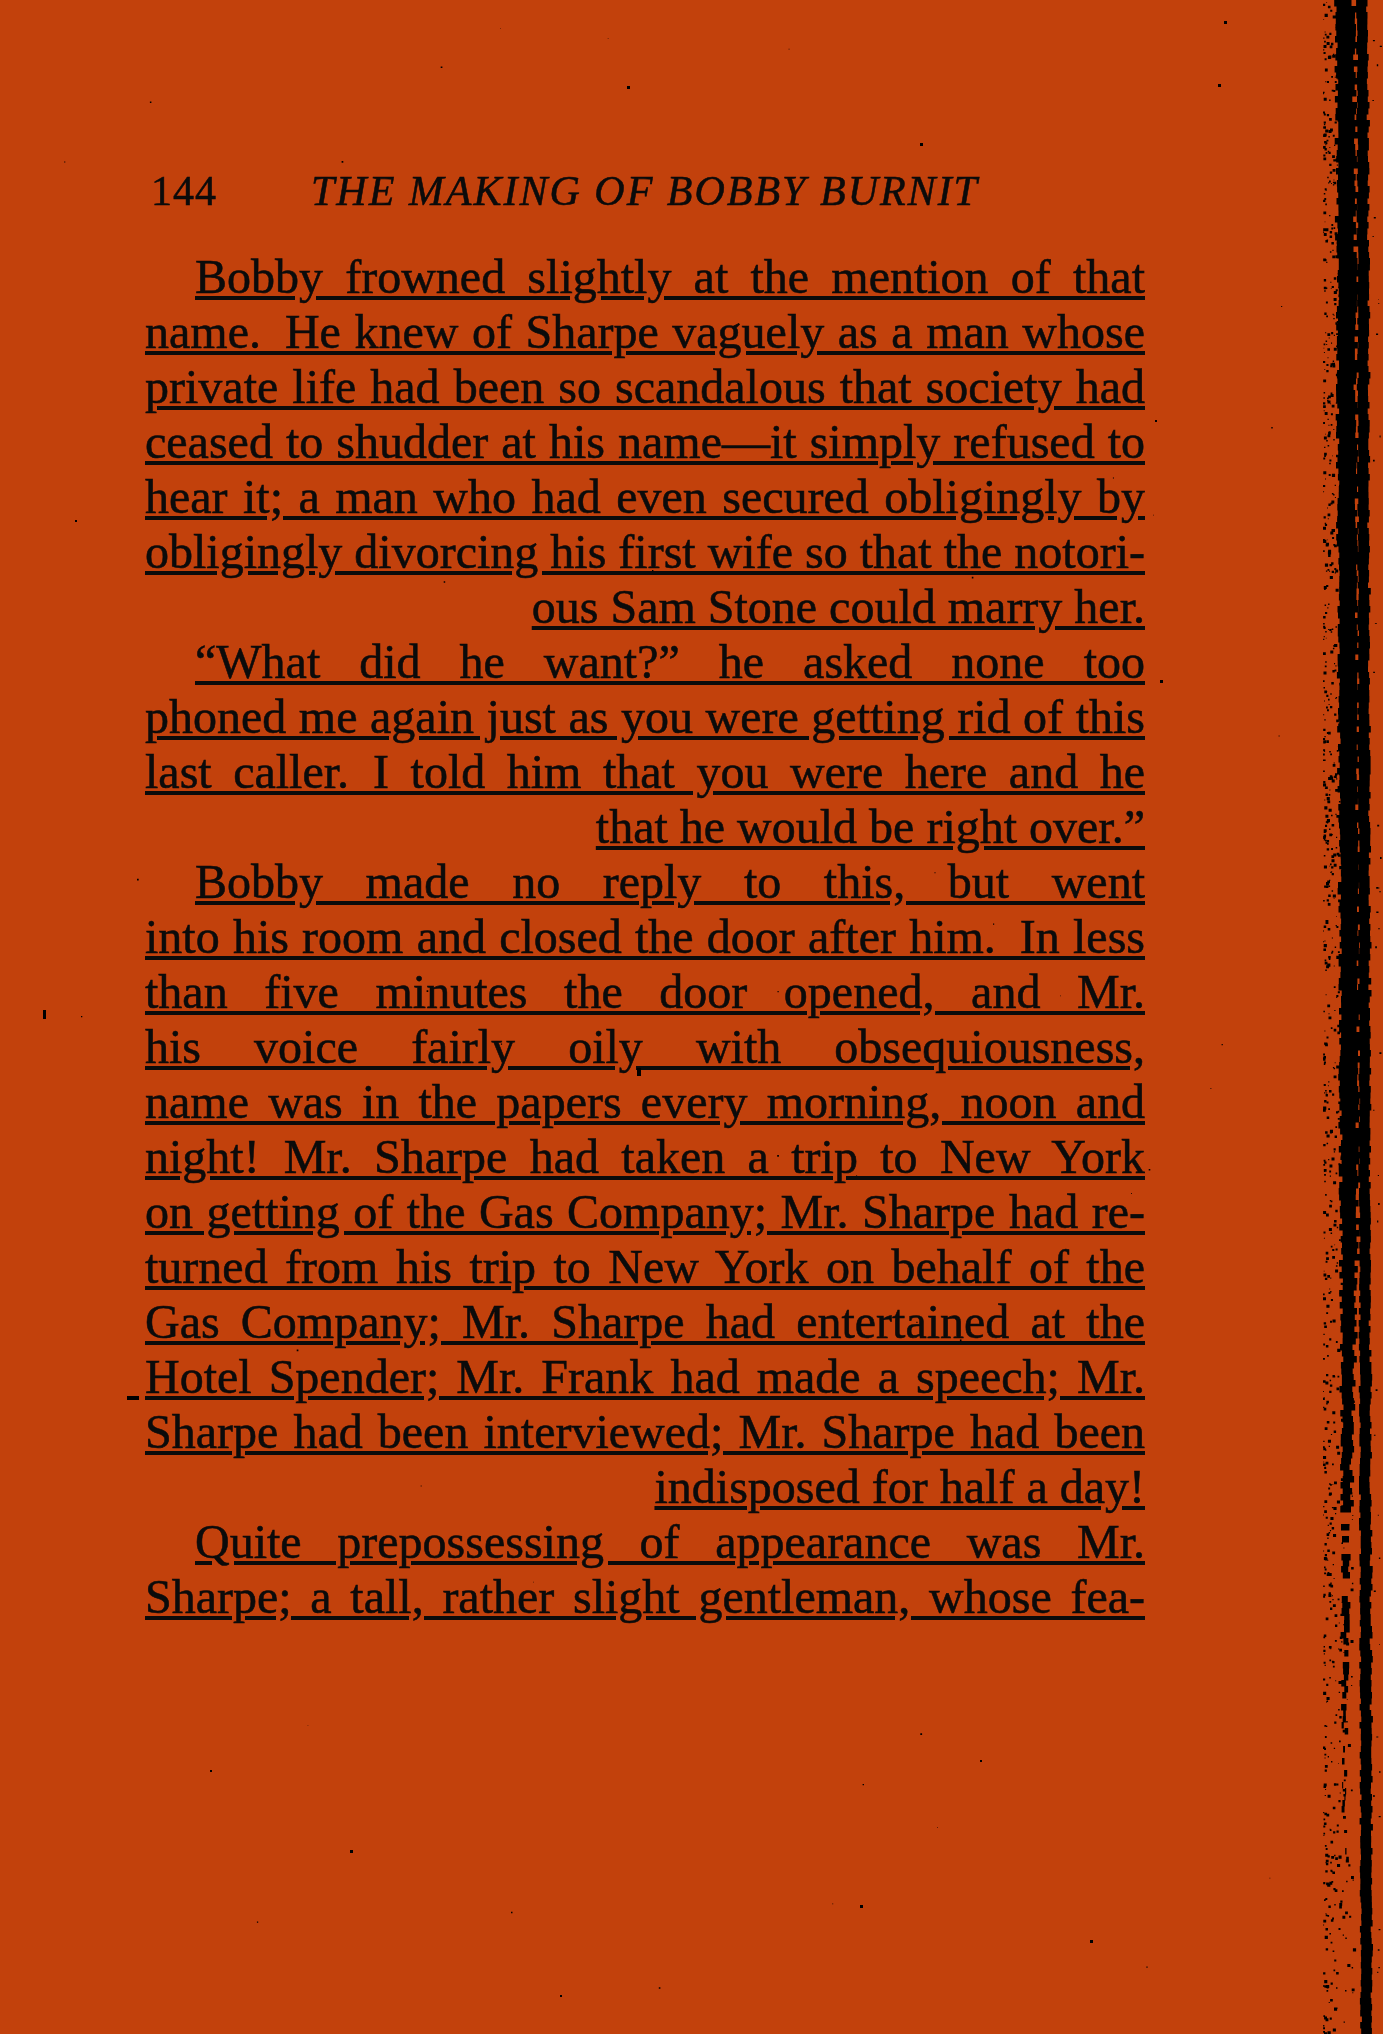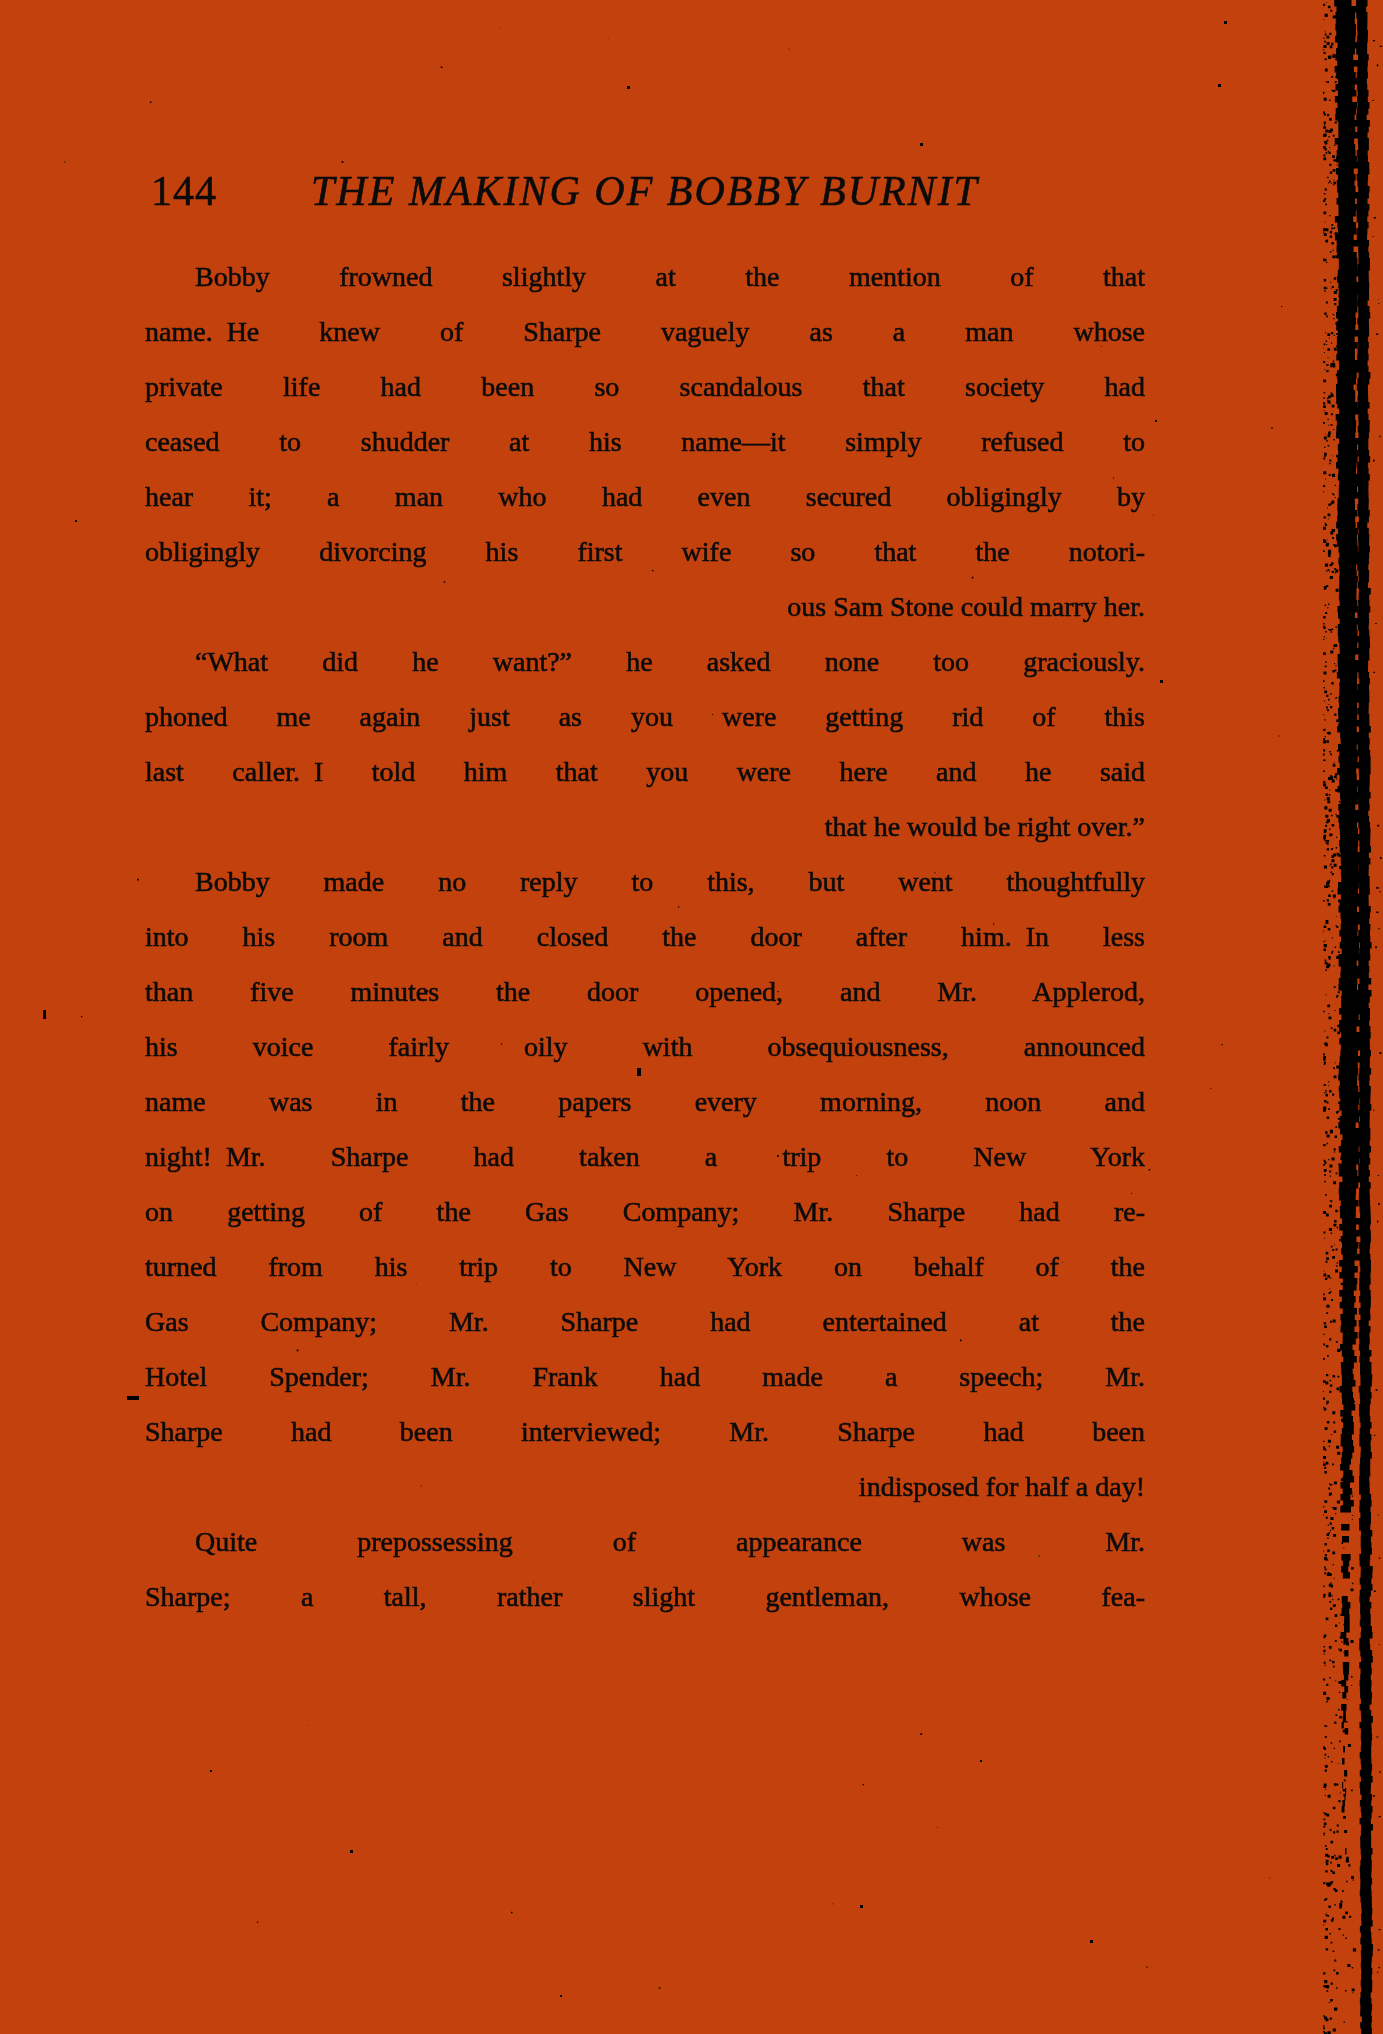--- a/index.html
+++ b/index.html
@@ -15,21 +15,21 @@
   
   .hdr{
     position:absolute;top:168px;left:145px;width:1000px;height:48px;
     font-size:42px;line-height:46px;letter-spacing:2px;white-space:nowrap;
   }
   .pagenum{position:absolute;left:6px;top:0;letter-spacing:1px;}
   .runtitle{display:block;text-align:center;font-style:italic;}
   
   .txt{
     position:absolute;top:249px;left:145px;width:1000px;
-    font-size:28px;line-height:55px;
+    font-size:48px;line-height:55px;text-decoration:underline;
   }
   .line{
     height:55px;overflow:hidden;
     text-align:justify;text-align-last:justify;
   }
   .line:not(.nojust)::after{content:"";display:inline-block;width:100%;height:0;}
   .line.indent{padding-left:50px;}
   .line.nojust{text-align:right;text-align-last:auto;}
   
   .artifacts{

